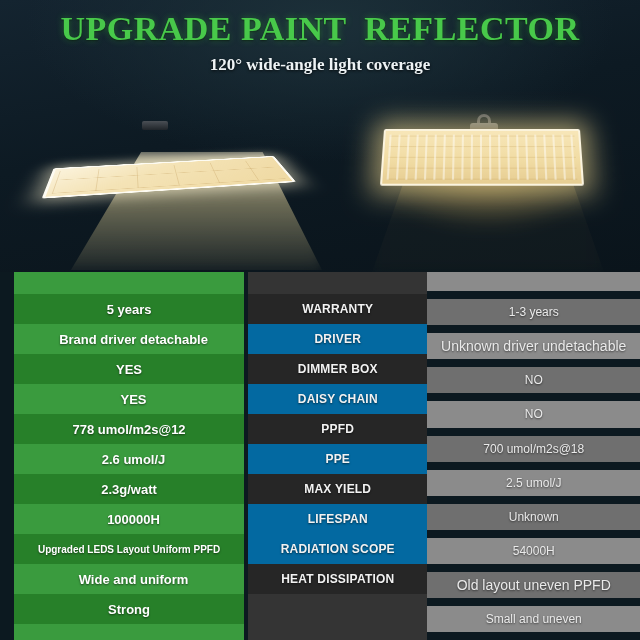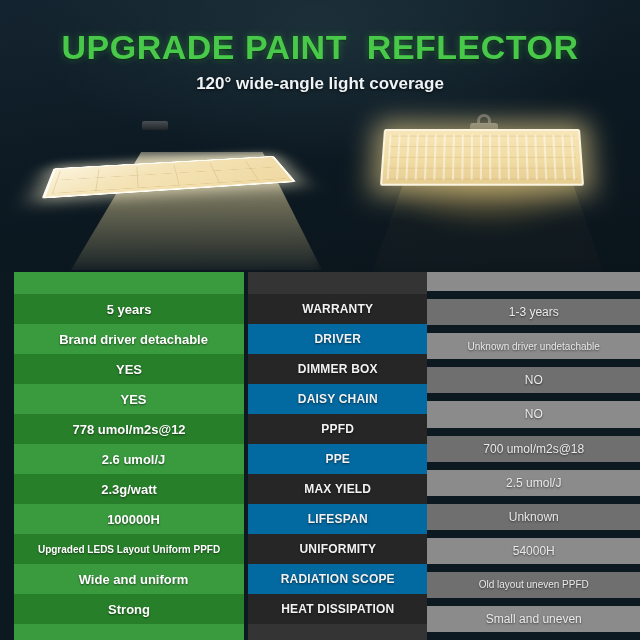--- a/index.html
+++ b/index.html
@@ -12,21 +12,21 @@
 
   
   #hero {
     position:absolute; left:0; top:0; width:640px; height:272px;
     background:
       radial-gradient(ellipse 420px 200px at 50% 8%, #1c3039 0%, rgba(28,48,57,0) 70%),
       linear-gradient(170deg,#142430 0%,#0d1a23 45%,#0a141b 100%);
     overflow:hidden;
   }
 
-  #title-wrap { position:absolute; left:0; top:28px; width:640px; text-align:center; }
+  #title-wrap { position:absolute; left:0; top:10px; width:640px; text-align:center;font-family:Liberation Serif, serif; }
 
   #main-title {
     font-size:34px; font-weight:bold; letter-spacing:0.5px;
     color:#48c94a;
     text-shadow:0 0 7px rgba(60,190,60,0.45), 0 1px 2px rgba(0,0,0,0.6);
     white-space:pre;
   }
   #subtitle {
     margin-top:7px;
     font-size:17px; font-weight:bold; color:#eef3f5;
@@ -134,21 +134,21 @@
   #col-ours .spacer, #col-ours .tail { background:#3a9b3e; }
 
   
   #col-attr .cell { font-size:12px; font-weight:bold; letter-spacing:0.2px; color:#f2f2f2; }
   #col-attr .e { background:#262626; }
   #col-attr .o { background:#0369a1; }
   #col-attr .spacer, #col-attr .tail { background:#343434; }
 
   
   #col-theirs .cell { font-size:12px; color:#eaeaea; }
-  #col-theirs .cell.sm { font-size:10px; }
+  #col-theirs .cell.sm { font-size:14px; }
   #col-theirs .e { background:#6f6f6f; }
   #col-theirs .o { background:#8b8b8b; }
   #col-theirs .spacer, #col-theirs .tail { background:#8b8b8b; }
 </style>
 </head>
 <body>
 
 <div id="hero">
 
   <div id="title-wrap">
@@ -199,21 +199,20 @@
   <div class="col" id="col-attr">
     <div class="spacer"></div>
     <div class="cell e">WARRANTY</div>
     <div class="cell o">DRIVER</div>
     <div class="cell e">DIMMER BOX</div>
     <div class="cell o">DAISY CHAIN</div>
     <div class="cell e">PPFD</div>
     <div class="cell o">PPE</div>
     <div class="cell e">MAX YIELD</div>
     <div class="cell o">LIFESPAN</div>
-    <div class="cell e">UNIFORMITY</div>
     <div class="cell o">RADIATION SCOPE</div>
     <div class="cell e">HEAT DISSIPATION</div>
     <div class="tail"></div>
   </div>
 
   <div class="col" id="col-theirs">
     <div class="spacer"></div>
     <div class="cell e">1-3 years</div>
     <div class="cell o sm">Unknown driver undetachable</div>
     <div class="cell e">NO</div>

